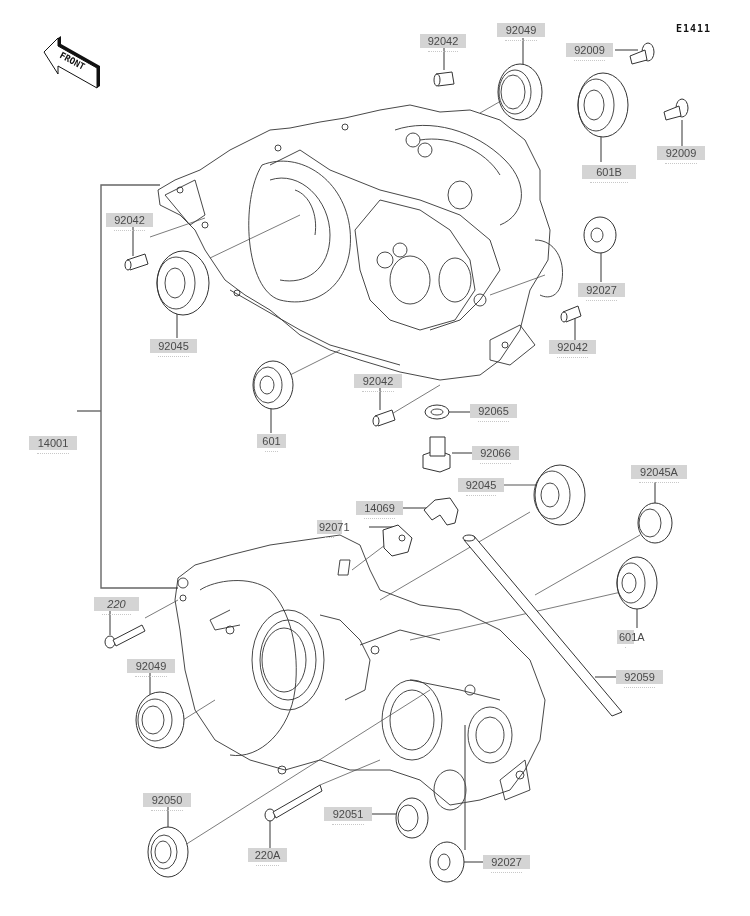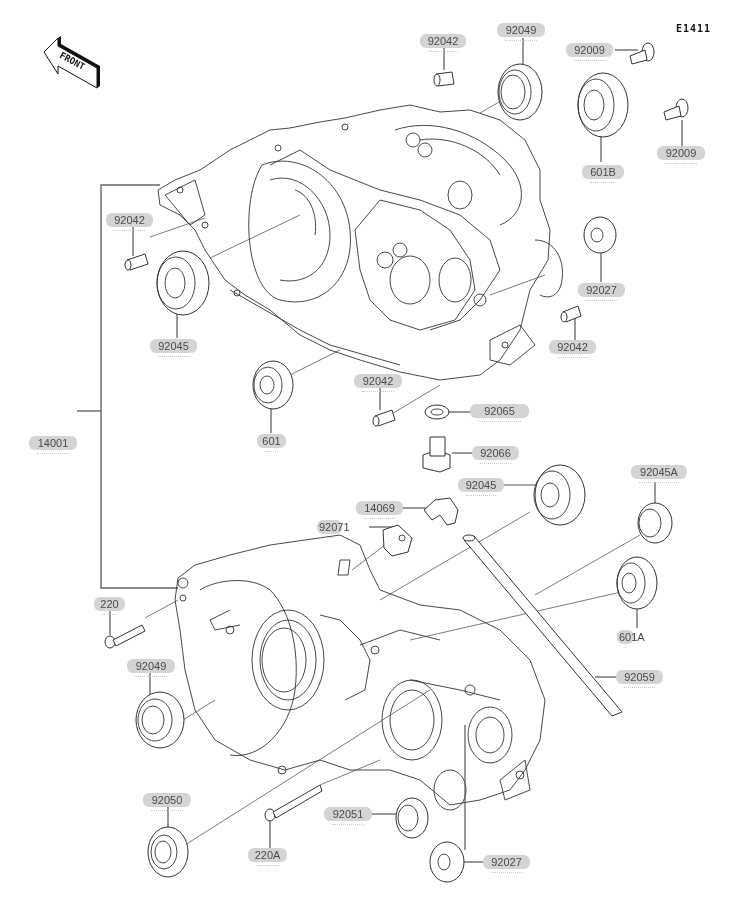--- a/index.html
+++ b/index.html
@@ -9,21 +9,20 @@
     position: absolute;
     background: #d4d4d4;
     color: #4a4a4a;
     font-size: 11px;
     line-height: 14px;
     height: 14px;
     text-align: center;
     padding: 0 2px;
     box-sizing: border-box;
     cursor: pointer;
-    border-radius: 6px;
   }
   .part-label::after {
     content: "";
     position: absolute;
     left: 8px; right: 8px; bottom: -4px;
     border-bottom: 1px dotted #c8c8c8;
   }
   .diagram-code {
     position: absolute;
     font-family: "DejaVu Sans Mono", monospace;
@@ -261,36 +260,36 @@
     <ellipse class="part" cx="447" cy="862" rx="17" ry="20"></ellipse>
     <ellipse class="ln" cx="444" cy="862" rx="6" ry="8"></ellipse>
   </g>
 </svg>
 
 <div class="diagram-code" style="left:676px; top:23px;">E1411</div>
 
 <div class="part-label" style="left:420px; top:34px; width:46px;">92042</div>
 <div class="part-label" style="left:497px; top:23px; width:48px;">92049</div>
 <div class="part-label" style="left:566px; top:43px; width:47px;">92009</div>
-<div class="part-label" style="left:582px; top:165px; width:42px;">601B</div>
+<div class="part-label" style="left:582px; top:165px; width:54px;">601B</div>
 <div class="part-label" style="left:657px; top:146px; width:48px;">92009</div>
 <div class="part-label" style="left:106px; top:213px; width:47px;">92042</div>
 <div class="part-label" style="left:578px; top:283px; width:47px;">92027</div>
 <div class="part-label" style="left:150px; top:339px; width:47px;">92045</div>
 <div class="part-label" style="left:549px; top:340px; width:47px;">92042</div>
 <div class="part-label" style="left:29px; top:404px; width:48px;margin-top:32px;">14001</div>
 <div class="part-label" style="left:257px; top:434px; width:29px;">601</div>
 <div class="part-label" style="left:354px; top:374px; width:48px;">92042</div>
-<div class="part-label" style="left:470px; top:404px; width:59px;">92065</div>
+<div class="part-label" style="left:470px; top:404px; width:47px;">92065</div>
 <div class="part-label" style="left:472px; top:446px; width:47px;">92066</div>
 <div class="part-label" style="left:458px; top:478px; width:46px;">92045</div>
 <div class="part-label" style="left:631px; top:465px; width:56px;text-align:center;">92045A</div>
 <div class="part-label" style="left:356px; top:501px; width:47px;">14069</div>
 <div class="part-label" style="left:317px; top:520px; width:25px;">92071</div>
-<div class="part-label" style="left:94px; top:597px; width:31px;">220</div>
+<div class="part-label" style="left:94px; top:597px; width:45px;font-style:italic;">220</div>
 <div class="part-label" style="left:617px; top:630px; width:17px;">601A</div>
 <div class="part-label" style="left:127px; top:659px; width:48px;">92049</div>
 <div class="part-label" style="left:616px; top:670px; width:47px;">92059</div>
 <div class="part-label" style="left:143px; top:793px; width:48px;">92050</div>
 <div class="part-label" style="left:324px; top:807px; width:48px;">92051</div>
 <div class="part-label" style="left:248px; top:848px; width:39px;">220A</div>
 <div class="part-label" style="left:483px; top:855px; width:47px;">92027</div>
 
 </div>
 

